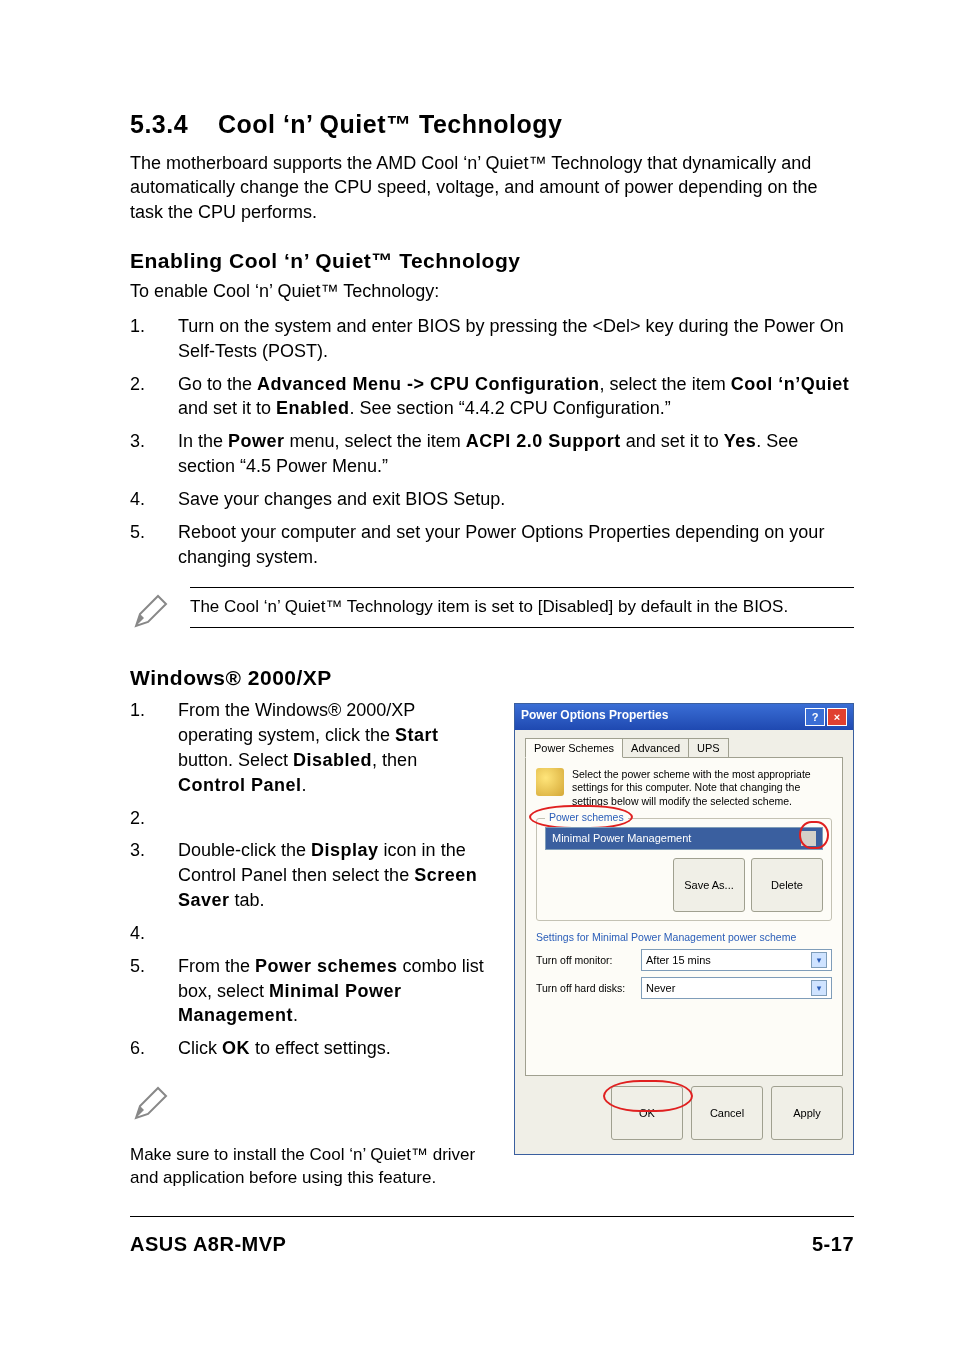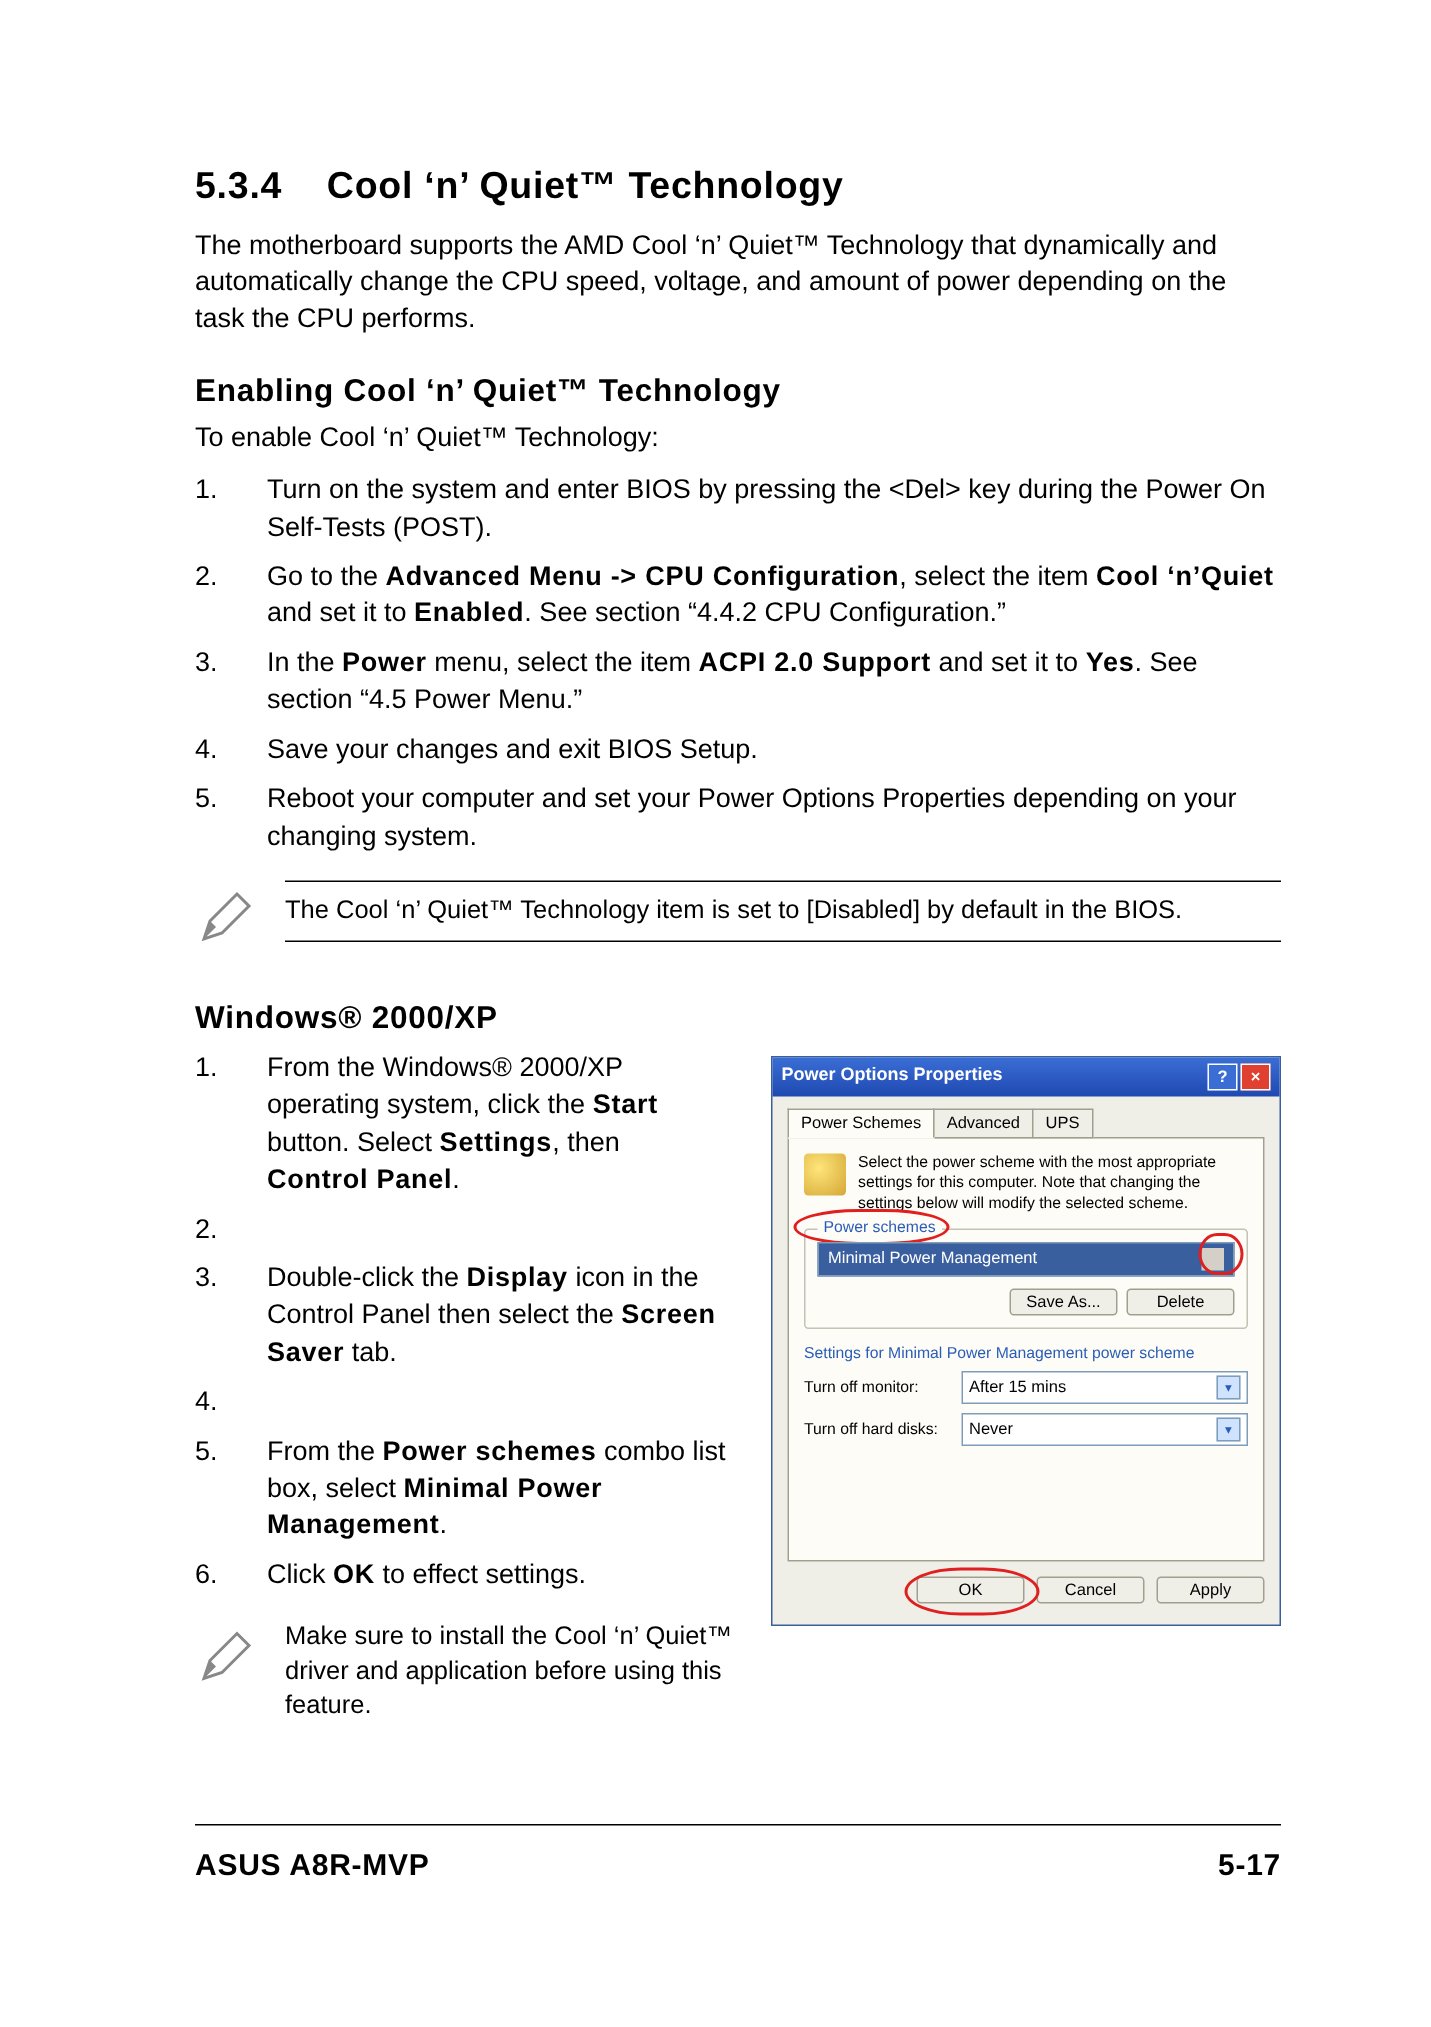--- a/index.html
+++ b/index.html
@@ -186,21 +186,21 @@
   .red-oval {
     border: 2px solid #e02020;
     border-radius: 50%/60%;
     position: absolute;
     pointer-events: none;
   }
   .btn-row { display: flex; justify-content: flex-end; gap: 6px; }
   .win-btn {
     border: 1px solid #a0a090;
     background: #f0efe7;
-    padding: 2px 0;
+    padding: 20px 0;
     width: 70px;
     text-align: center;
     font-size: 11px;
     border-radius: 3px;
   }
   .settings-row { display: flex; align-items: center; margin-bottom: 6px; gap: 10px; }
   .settings-row .lbl { flex: 0 0 95px; font-size: 10.5px; }
   .settings-row .sel {
     flex: 1;
     border: 1px solid #7f9db9;
@@ -289,21 +289,21 @@
   </div>
 
   <h3 class="sub-heading">Windows® 2000/XP</h3>
 
   <div class="two-col">
     <div class="left">
       <ol class="steps">
         <li>
           <span class="num">1.</span>
           <span class="body">
-            <span>From the Windows® 2000/XP operating system, click the </span><span class="bold">Start</span><span> button. Select </span><span class="bold">Settings</span><span>, then </span><br><span class="bold">Control Panel</span><span>.</span>
+            <span>From the Windows® 2000/XP operating system, click the </span><span class="bold">Start</span><span> button. Select </span><span class="bold">Disabled</span><span>, then </span><br><span class="bold">Control Panel</span><span>.</span>
           </span>
         </li>
         <li>
           <span class="num">2.</span>
         </li>
         <li>
           <span class="num">3.</span>
           <span class="body">
             <span>Double-click the </span><span class="bold">Display</span><span> icon in the Control Panel then select the </span><span class="bold">Screen Saver</span><span> tab.</span>
           </span>
@@ -318,21 +318,21 @@
           </span>
         </li>
         <li>
           <span class="num">6.</span>
           <span class="body">
             <span>Click </span><span class="bold">OK</span><span> to effect settings.</span>
           </span>
         </li>
       </ol>
 
-      <div class="note-block" style="margin:0;">
+      <div class="note-block" style="margin:0;flex-direction:column;">
         <div class="pencil">
           <svg width="40" height="40" viewBox="0 0 40 40">
             <path d="M6 34 L10 22 L28 4 L36 12 L18 30 Z" fill="none" stroke="#888" stroke-width="2"></path>
             <path d="M6 34 L10 22 L14 26 Z" fill="#888"></path>
           </svg>
         </div>
         <div class="note-text" style="border:none;padding:0;">Make sure to install the Cool ‘n’ Quiet™ driver and application before using this feature.</div>
       </div>
     </div>
 

